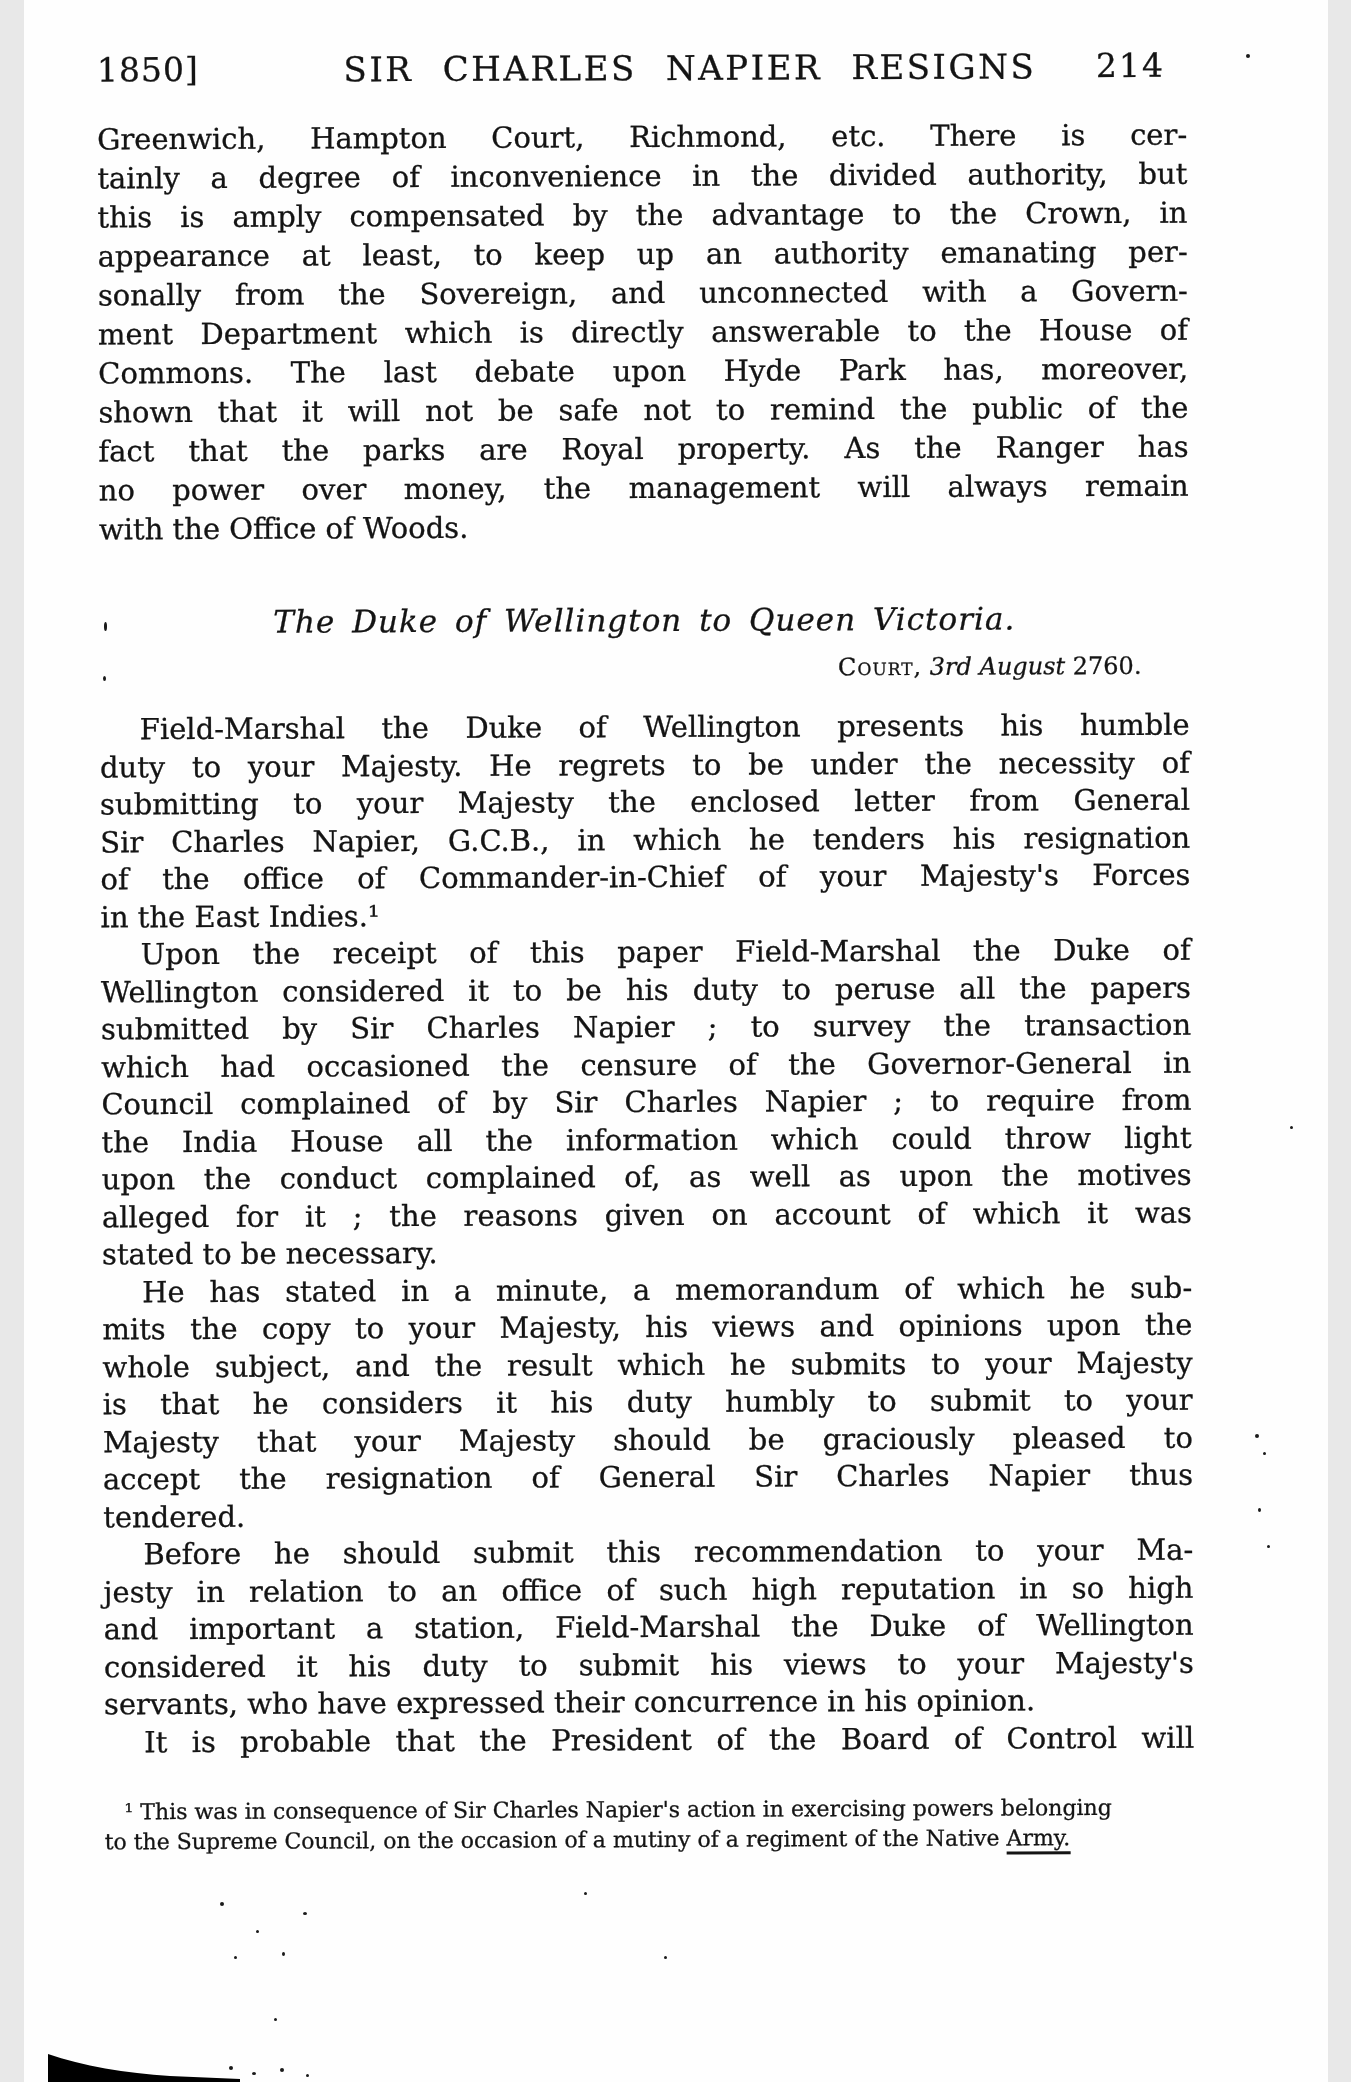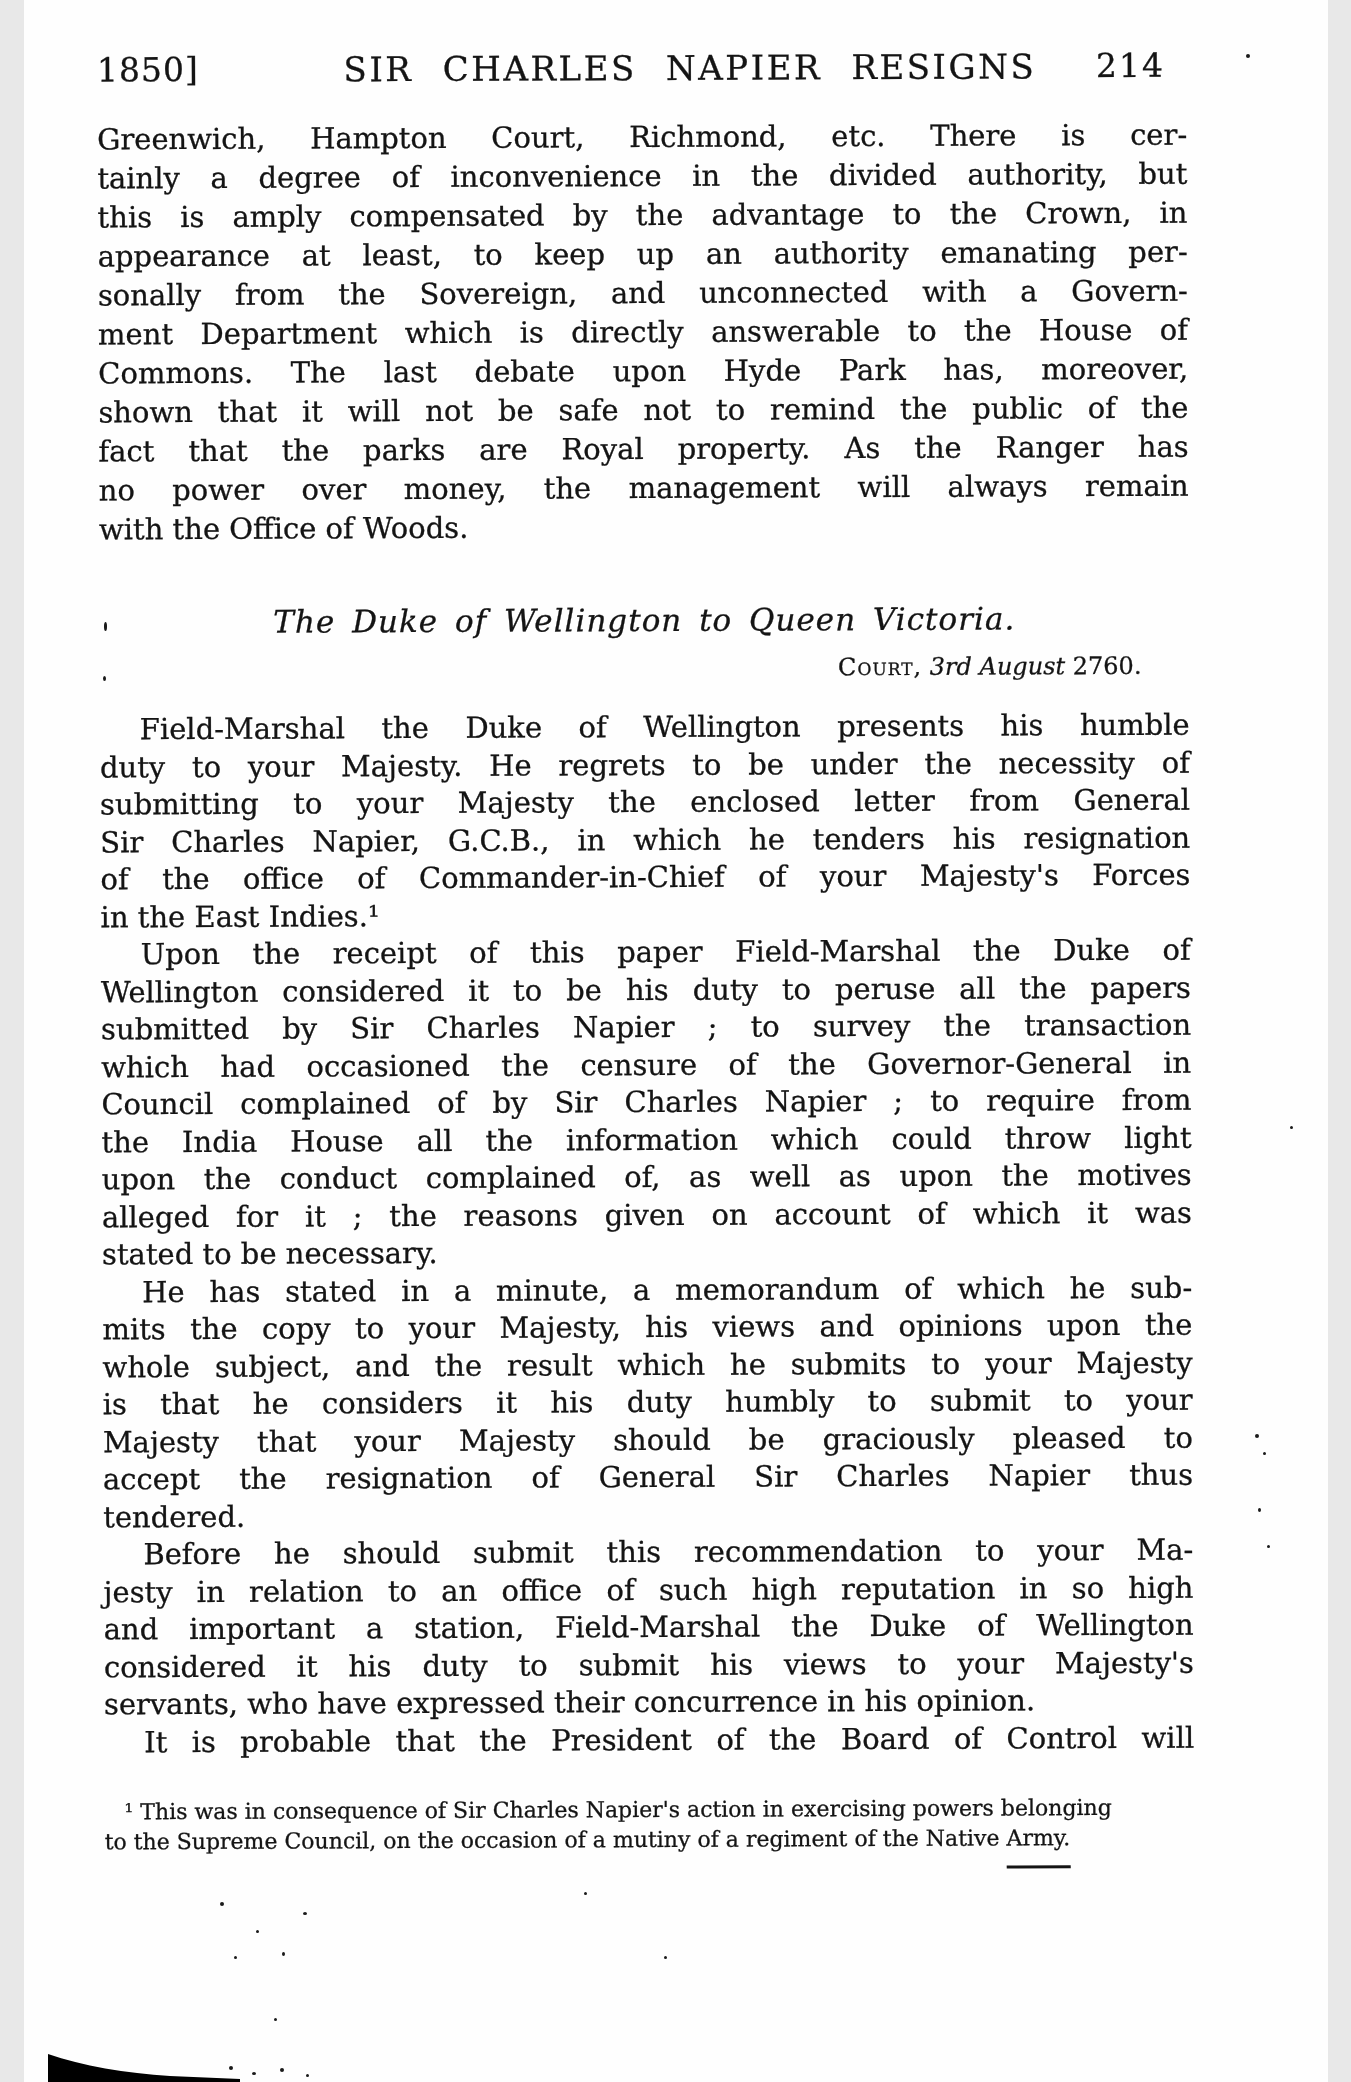--- a/index.html
+++ b/index.html
@@ -79,21 +79,21 @@
     font-size: 29px;
     line-height: 37.5px;
   }
   .footnote {
     margin-top: 36px;
     font-size: 22px;
     line-height: 30px;
   }
   .fn-line { white-space: nowrap; }
   .fn-line.first { text-indent: 20px; }
-  .fn-underline { border-bottom: 3px solid currentColor; padding-bottom: 15px; }
+  .fn-underline { border-bottom: 3px solid currentColor; padding-bottom: 1px; }
 
   
   .wedge { position: absolute; left: 24px; bottom: 0; }
   .speck { position: absolute; background: #1a1a1a; border-radius: 50%; }
 </style>
 </head>
 <body>
 
 <div class="page" style="--ink: #141414; --paper: #fefefe;">
   <div class="page-inner">

